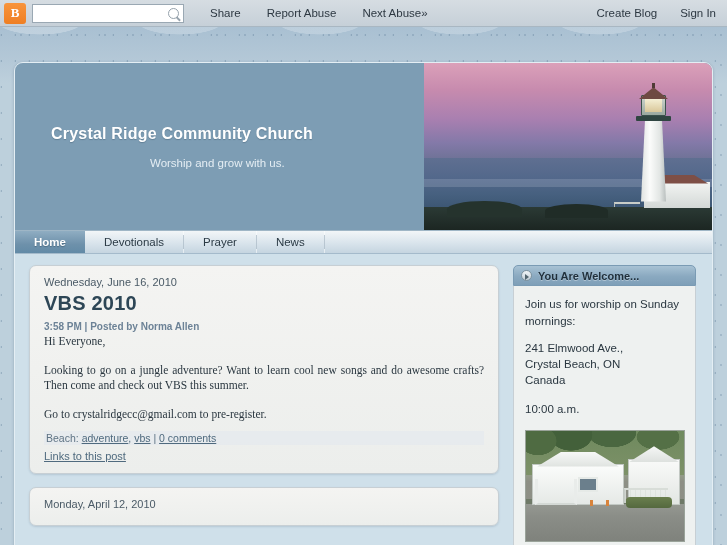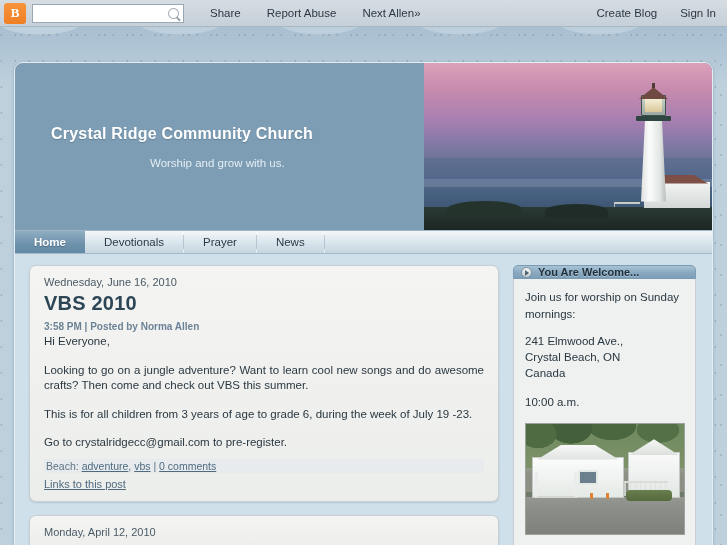--- a/index.html
+++ b/index.html
@@ -181,37 +181,37 @@
   }
   .post-title {
     font-size:20px; font-weight:bold; color:#2d4656;
     margin:0 0 6px 0; letter-spacing:.2px;
   }
   .post-meta {
     font-size:10px; color:#6c8296; margin-bottom:2px; font-weight:bold;
   }
   .post-body p {
     margin:0 0 13px 0; font-size:11.5px; color:#2a3740;
-    text-align:justify; line-height:1.32;
+    text-align:justify; line-height:1.32;font-family:Liberation Serif, serif;
   }
   .post-body p.first { margin-bottom:14px; }
   .post-footer {
     font-size:10.5px; color:#5e7384;
     background:rgba(225,232,238,.55);
     padding:1px 2px; margin-top:-4px;
   }
   .post-footer a, .post-links a {
     color:#4f6a7e; text-decoration:underline;
   }
   .post-links { font-size:11px; margin-top:5px; }
 
   
   #sidebar { width:183px; margin-left:14px; }
   #sb-head {
-    height:14px;
+    height:21px;
     background:linear-gradient(#a8c2d4,#8aa9c0 55%,#7e9fb8);
     border:1px solid #7a9bb4;
     border-top-left-radius:5px; border-top-right-radius:5px;
     display:flex; align-items:center;
     padding-left:7px;
     font-size:11px; font-weight:bold; color:#1f2f3b;
     text-shadow:0 1px 0 rgba(255,255,255,.35);
   }
   #sb-arrow-icon {
     width:11px; height:11px; border-radius:50%;
@@ -278,21 +278,21 @@
 <body>
 
 <div id="navbar">
   <div id="nav-logo">B</div>
   <div id="nav-search">
     <input type="text" placeholder="" style="">
     <span id="search-icon"></span>
   </div>
   <a class="nav-link" href="#">Share</a>
   <a class="nav-link" href="#">Report Abuse</a>
-  <a class="nav-link" href="#">Next Allen»</a>
+  <a class="nav-link" href="#">Next Abuse»</a>
   <div id="nav-right">
     <a class="nav-link" href="#">Create Blog</a>
     <a class="nav-link" href="#">Sign In</a>
   </div>
 </div>
 
 <div id="page-bg"></div>
 
 <div id="shell">
 
@@ -325,21 +325,20 @@
 
     <div id="main-col">
 
       <div class="post-card">
         <div class="post-date">Wednesday, June 16, 2010</div>
         <h1 class="post-title">VBS 2010</h1>
         <div class="post-meta">3:58 PM | Posted by Norma Allen</div>
         <div class="post-body">
           <p class="first">Hi Everyone,</p>
           <p>Looking to go on a jungle adventure? Want to learn cool new songs and do awesome crafts? Then come and check out VBS this summer.</p>
-          <p>This is for all children from 3 years of age to grade 6, during the week of July 19 -23.</p>
           <p>Go to crystalridgecc@gmail.com to pre-register.</p>
         </div>
         <div class="post-footer">
           <span>Beach:</span>
           <a href="#">adventure</a>,
           <a href="#">vbs</a> |
           <a href="#">0 comments</a>
         </div>
         <div class="post-links">
           <a href="#">Links to this post</a>

